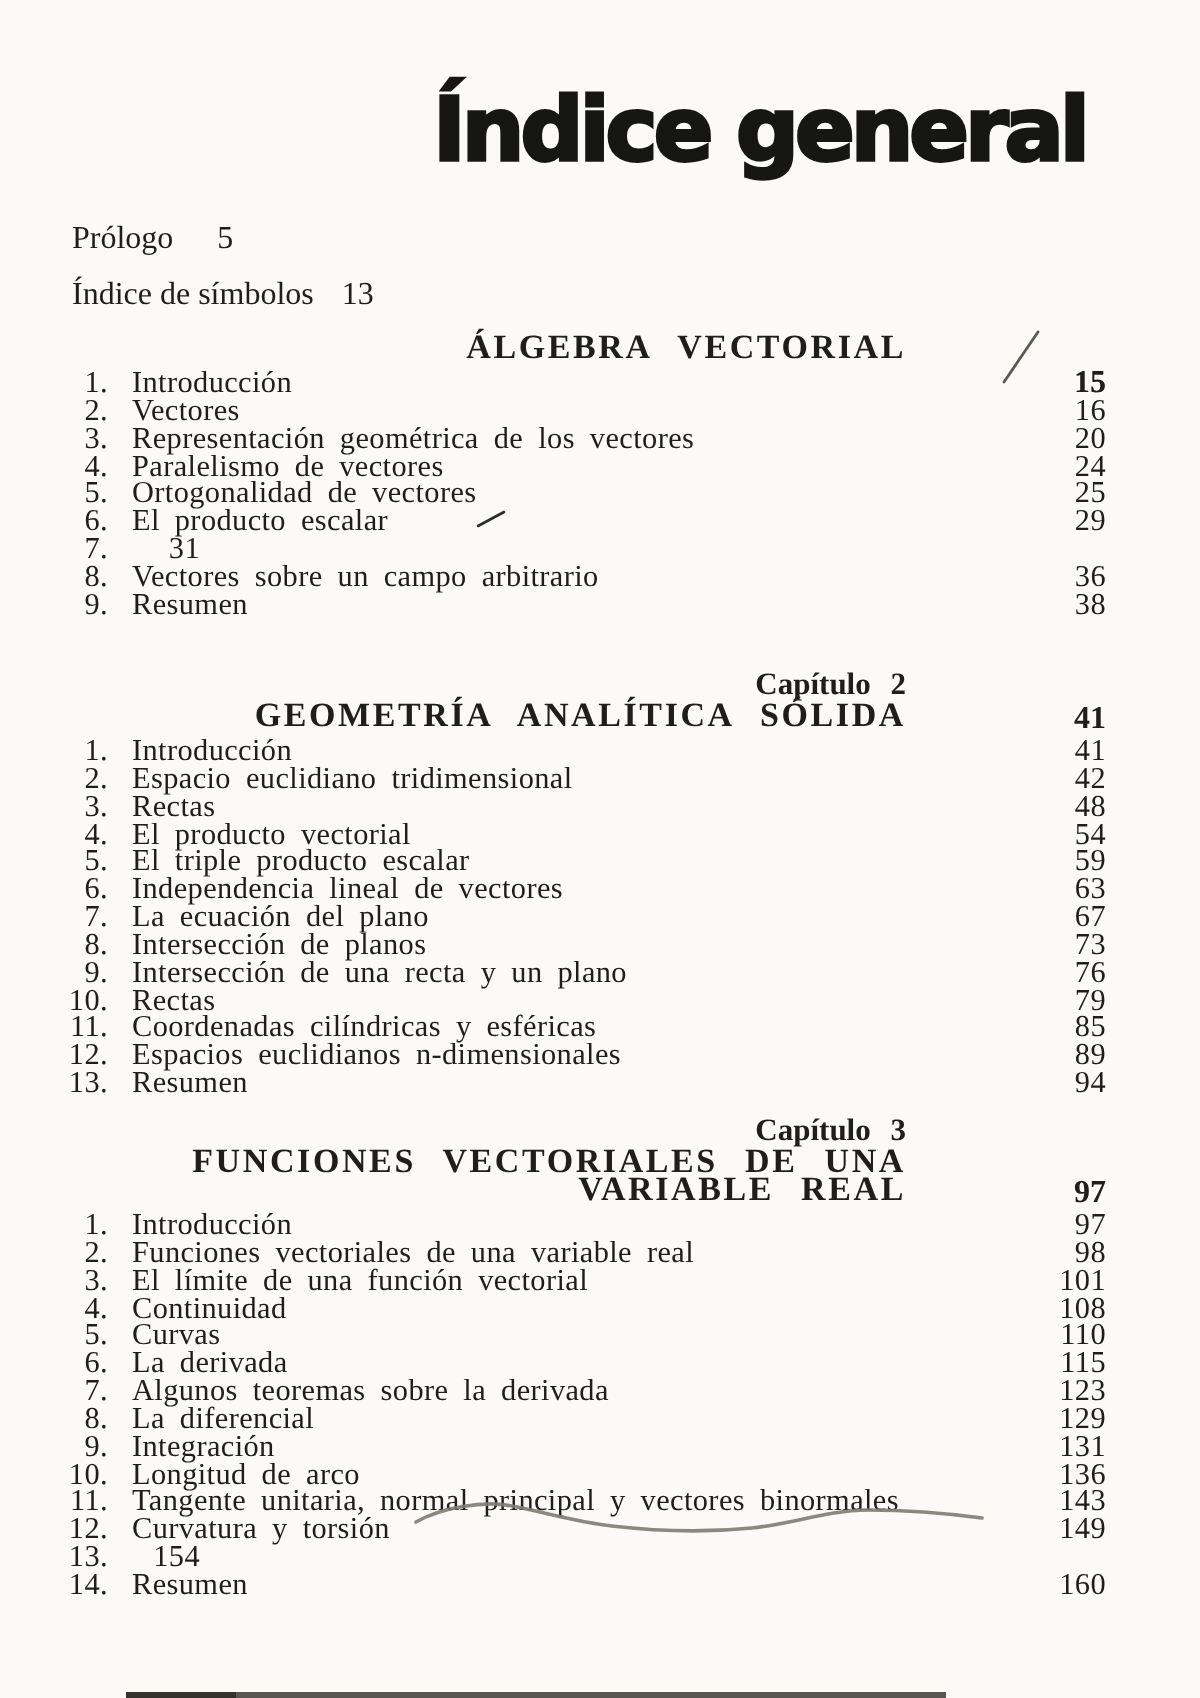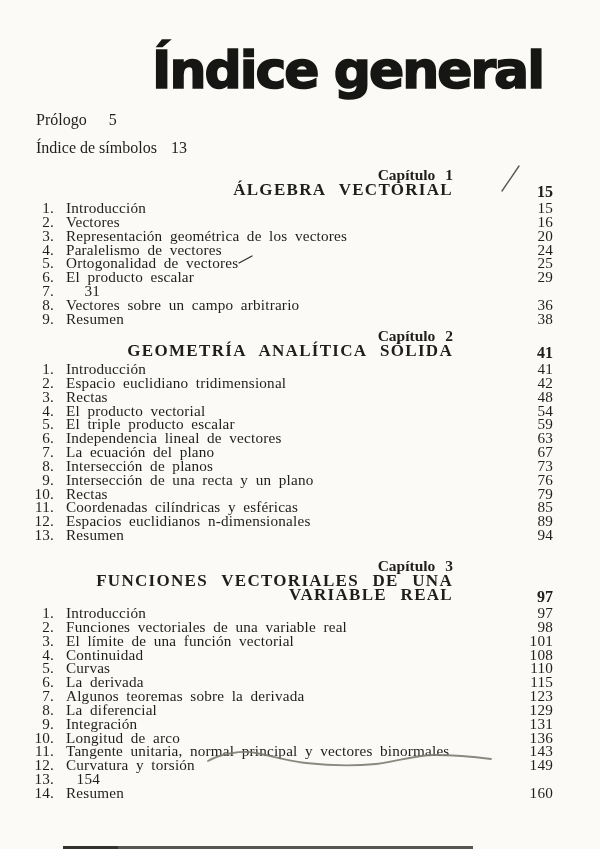--- a/index.html
+++ b/index.html
@@ -10,38 +10,38 @@
     color:#1e1e1c;
   }
   .page{
     position:relative;width:600px;height:849px;overflow:hidden;
     background:#fbfaf6;
   }
   
   .main-title{
     position:absolute;top:44px;right:57px;margin:0;
     font-family:"DejaVu Sans",sans-serif;
-    font-size:52px;font-weight:bold;line-height:1;
+    font-size:44px;font-weight:bold;line-height:1;
     letter-spacing:-2px;
     color:#161614;
     -webkit-text-stroke:1.7px #161614;
   }
   
   .front-row{
     position:absolute;left:36px;right:47px;
     display:flex;align-items:baseline;
     font-size:16px;line-height:18px;
   }
   .fr1{top:111px}
   .fr2{top:139px}
   .front-page{min-width:30px;text-align:right;}
   
   .chapter{position:absolute;left:30px;width:523px;}
   .ch1{top:167px}
-  .ch2{top:328px}
+  .ch2{top:335px}
   .ch3{top:558px}
   .cap-line{
     height:16px;line-height:15px;
     text-align:right;padding-right:100px;
     font-weight:bold;font-size:15.5px;word-spacing:6px;
   }
   .title-line{
     height:14px;line-height:14px;
     text-align:right;padding-right:100px;
     font-weight:bold;font-size:17px;
@@ -77,21 +77,20 @@
   <div class="front-row fr1">
     <span>Prólogo</span>
     <span class="front-page">5</span>
   </div>
   <div class="front-row fr2">
     <span>Índice de símbolos</span>
     <span class="front-page">13</span>
   </div>
 
   <section class="chapter ch1">
-    <div class="cap-line">Capítulo 1</div>
     <div class="title-lines">
         <div class="title-line">ÁLGEBRA VECTORIAL</div>
       </div>
     <div class="chapter-page">15</div>
     <div class="items">
         <div class="row">
           <span class="num">1.</span>
           <span class="spacer"></span>
           <span class="ititle">Introducción</span>
           <span class="ipage">15</span>

